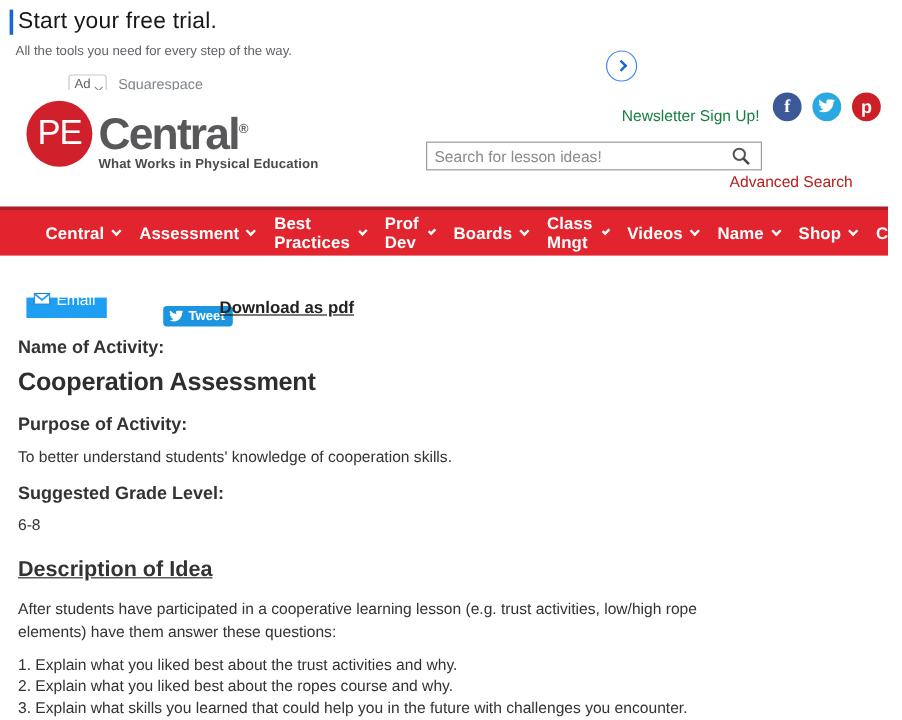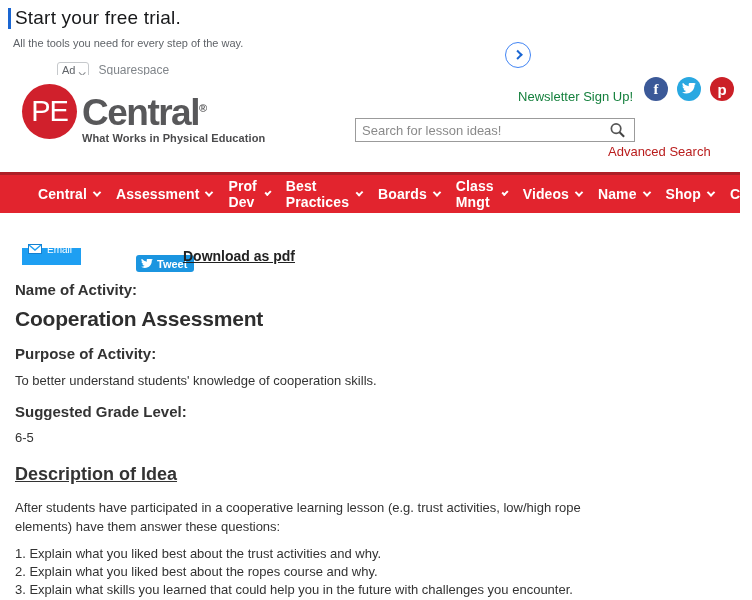--- a/index.html
+++ b/index.html
@@ -59,21 +59,21 @@
   .nav-item { display:flex; align-items:center; color:#fff; font-size:14px; font-weight:600;
     padding:0 8px; cursor:pointer; text-decoration:none; letter-spacing:0.1px; }
   .nav-item .chev-down-w { width:6px; height:6px; border-right:2px solid #fff;
     border-bottom:2px solid #fff; transform:rotate(45deg) translate(-1px,-1px); margin-left:7px; }
 
   
   .content { padding:35px 15px 0 15px; max-width:620px; }
   .share-row { position:relative; height:27px; }
   .email-btn { position:absolute; left:7px; top:0; background:#1e9ff2; color:#fff; border:none;
     height:17px; display:inline-flex; align-items:center; gap:5px; padding:0 9px 15px 6px;
-    font-size:10px; font-family:inherit; cursor:pointer; }
+    font-size:13px; font-family:inherit; cursor:pointer; }
   .tweet-btn { position:absolute; left:121px; top:7px; background:#1b95e0; color:#fff; border:none;
     border-radius:3px; height:17px; display:inline-flex; align-items:center; gap:4px; padding:0 7px 0 5px;
     font-size:11px; font-weight:bold; font-family:inherit; cursor:pointer; }
   .download-link { position:absolute; left:168px; top:0; font-size:14px; font-weight:600;
     color:#222; text-decoration:underline; cursor:pointer; }
 
   .field-label { font-size:15px; font-weight:600; color:#333; }
   .name-label { margin-top:6px; }
   .activity-title { font-size:21px; font-weight:700; color:#2e2e2e; margin-top:9px; letter-spacing:-0.2px; }
   .purpose-label { margin-top:14px; }
@@ -146,26 +146,26 @@
       <span>Central</span>
       <span class="chev-down-w"></span>
     </a>
 
     <a class="nav-item">
       <span>Assessment</span>
       <span class="chev-down-w"></span>
     </a>
 
     <a class="nav-item">
+      <span>Best Practices</span>
+      <span class="chev-down-w"></span>
+    </a>
+
+    <a class="nav-item">
       <span>Prof Dev</span>
-      <span class="chev-down-w"></span>
-    </a>
-
-    <a class="nav-item">
-      <span>Best Practices</span>
       <span class="chev-down-w"></span>
     </a>
 
     <a class="nav-item">
       <span>Boards</span>
       <span class="chev-down-w"></span>
     </a>
 
     <a class="nav-item">
       <span>Class Mngt</span>
@@ -212,21 +212,21 @@
     <a class="download-link">Download as pdf</a>
   </div>
 
   <div class="field-label name-label">Name of Activity:</div>
   <h1 class="activity-title">Cooperation Assessment</h1>
 
   <div class="field-label purpose-label">Purpose of Activity:</div>
   <div class="body-text">To better understand students' knowledge of cooperation skills.</div>
 
   <div class="field-label grade-label">Suggested Grade Level:</div>
-  <div class="body-text grade-text">6-5</div>
+  <div class="body-text grade-text">6-8</div>
 
   <div class="description-heading">Description of Idea</div>
   <div class="body-text description-intro">After students have participated in a cooperative learning lesson (e.g. trust activities, low/high rope elements) have them answer these questions:</div>
 
   <div class="questions">
 
       <div class="q-line">1. Explain what you liked best about the trust activities and why.</div>
 
       <div class="q-line">2. Explain what you liked best about the ropes course and why.</div>
 

